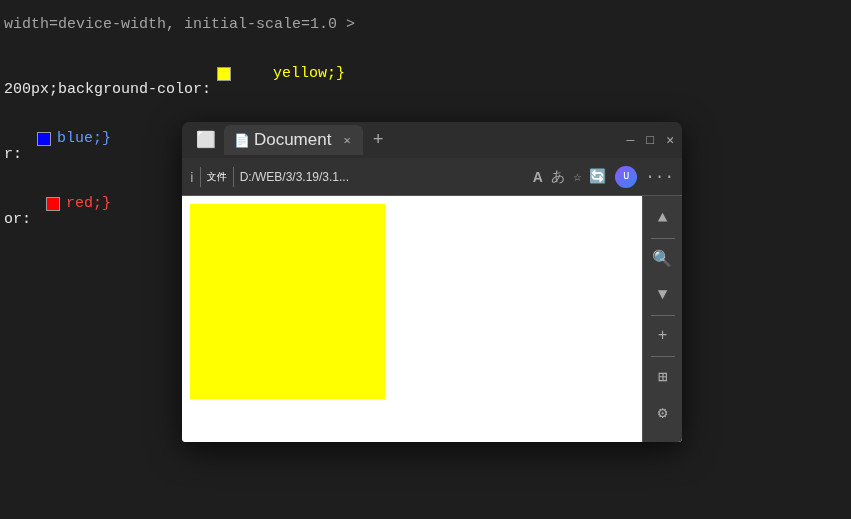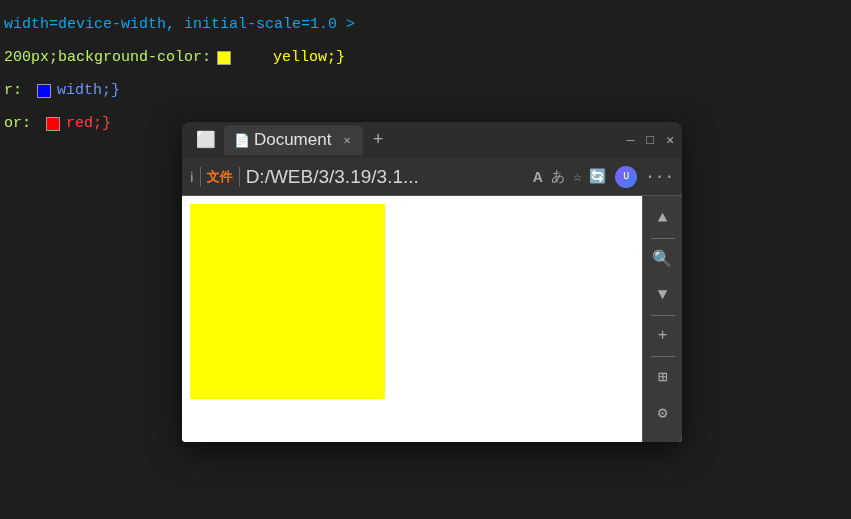--- a/index.html
+++ b/index.html
@@ -23,22 +23,22 @@
 
     .code-line {
       font-size: 15px;
       line-height: 33px;
       white-space: pre;
       display: flex;
       align-items: center;
       gap: 4px;
     }
 
-    .cyan { color: #0ea5e9; }
-    .white { color: #bef264; }
+    .cyan { color: #a3a3a3; }
+    .white { color: #e5e5e5; margin-top: 32px; }
     .yellow-text { color: #ffff00; margin-left: 36px; }
     .blue-text { color: #6699ff; }
     .red-text { color: #ff4444; }
 
     .color-swatch {
       display: inline-block;
       width: 14px;
       height: 14px;
       vertical-align: middle;
       margin: 0 2px;
@@ -150,21 +150,21 @@
 
     .toolbar-separator {
       width: 1px;
       height: 20px;
       background: #666;
     }
 
     .toolbar-url {
       flex: 1;
       color: #d4d4d4;
-      font-size: 19px;
+      font-size: 12px;
       font-family: 'Segoe UI', sans-serif;
       background: transparent;
       border: none;
       outline: none;
     }
 
     .toolbar-icons {
       display: flex;
       gap: 8px;
       align-items: center;
@@ -260,21 +260,21 @@
 
   <div class="code-line">
     <span class="white">200px;background-color:</span>
     <span class="color-swatch" style="background:#ffff00; border:1px solid #999;"></span>
     <span class="yellow-text">yellow;}</span>
   </div>
 
   <div class="code-line">
     <span class="white">r: </span>
     <span class="color-swatch" style="background:#0000ff; border:1px solid #999;"></span>
-    <span class="blue-text">width;}</span>
+    <span class="blue-text">blue;}</span>
   </div>
 
   <div class="code-line">
     <span class="white">or: </span>
     <span class="color-swatch" style="background:#ff0000; border:1px solid #999;"></span>
     <span class="red-text">red;}</span>
   </div>
 </div>
 
 <div class="browser-window">
@@ -295,21 +295,21 @@
     <div class="tab-controls">
       <span class="tab-control-btn">—</span>
       <span class="tab-control-btn">□</span>
       <span class="tab-control-btn">✕</span>
     </div>
   </div>
 
   <div class="browser-toolbar">
     <span class="toolbar-info-icon">ℹ</span>
     <span class="toolbar-separator"></span>
-    <span style="color:#f97316; font-size:13px; font-family:'Segoe UI',sans-serif;font-weight:bold;">文件</span>
+    <span style="color:#ffffff; font-size:10px; font-family:'Segoe UI',sans-serif;">文件</span>
     <span class="toolbar-separator"></span>
     <span class="toolbar-url">D:/WEB/3/3.19/3.1...</span>
 
     <div class="toolbar-icons">
       <span class="toolbar-icon" style="font-family:'Segoe UI',sans-serif; font-weight:bold;">A</span>
       <span class="toolbar-icon" style="font-family:'Segoe UI',sans-serif;">あ</span>
       <span class="toolbar-icon">☆</span>
       <span class="toolbar-icon">🔄</span>
       <div class="toolbar-avatar">
         <span>U</span>

